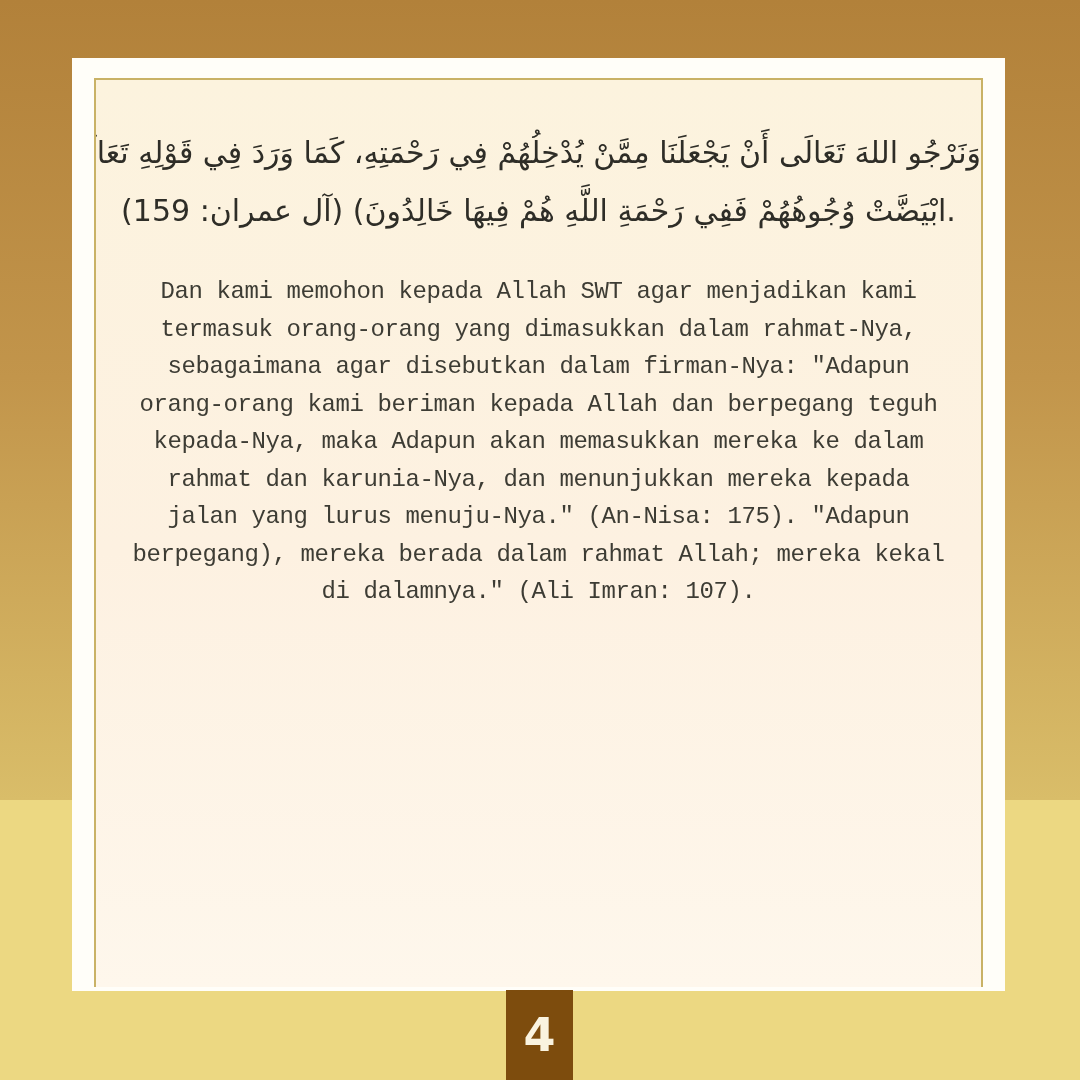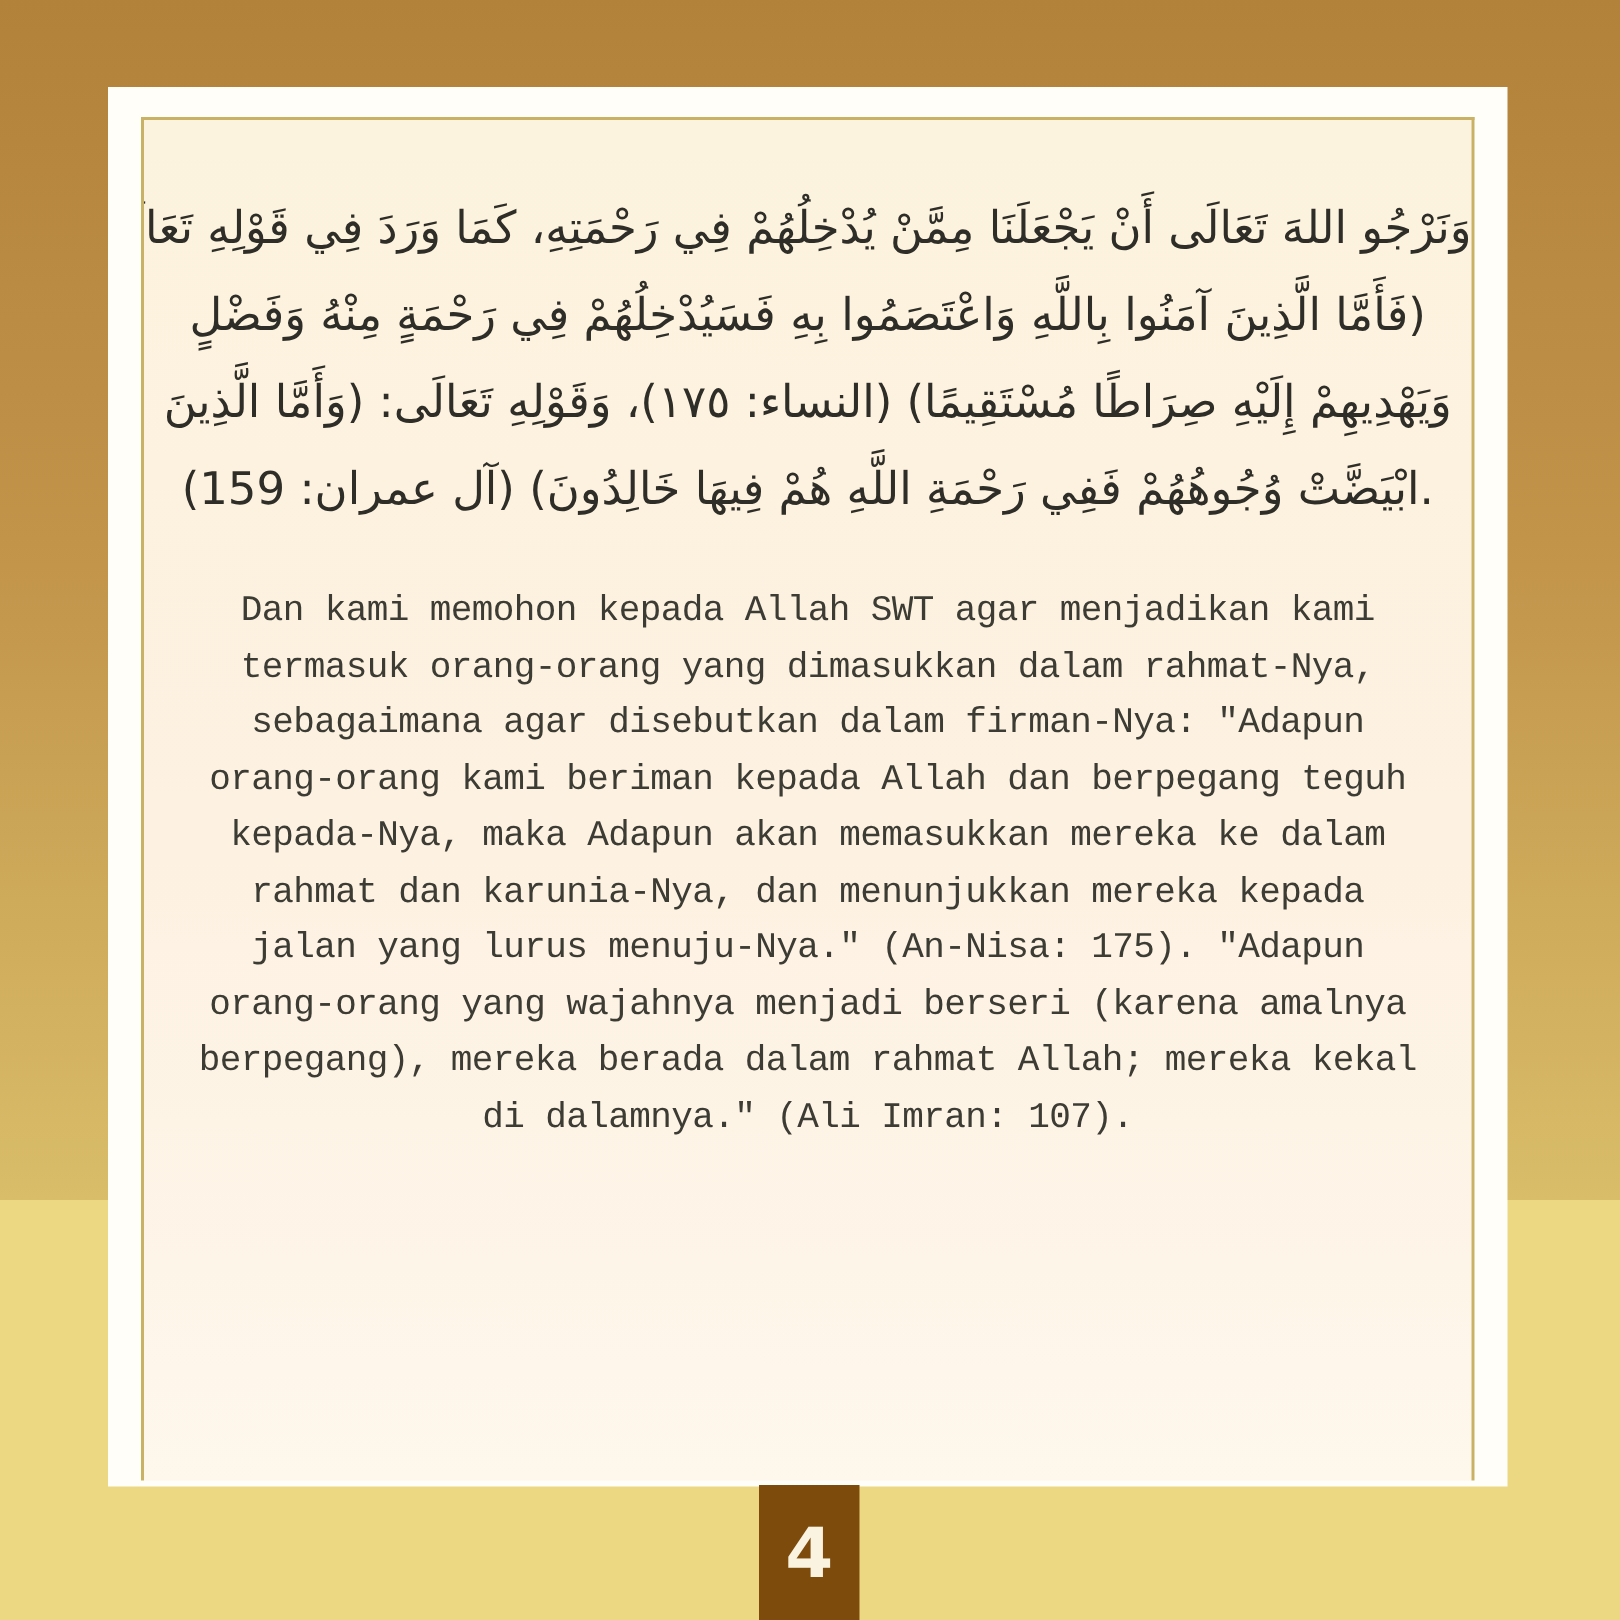--- a/index.html
+++ b/index.html
@@ -83,34 +83,31 @@
 </head>
 <body>
 
 <div class="canvas">
 
   <div class="card">
     <div class="card-frame">
 
       <div class="arabic-block" dir="rtl" lang="ar">
         <div class="arabic-line">وَنَرْجُو اللهَ تَعَالَى أَنْ يَجْعَلَنَا مِمَّنْ يُدْخِلُهُمْ فِي رَحْمَتِهِ، كَمَا وَرَدَ فِي قَوْلِهِ تَعَالَى:</div>
-        <div class="arabic-line">(فَأَمَّا الَّذِينَ آمَنُوا بِاللَّهِ وَاعْتَصَمُوا بِهِ فَسَيُدْخِلُهُمْ فِي رَحْمَةٍ مِنْهُ وَفَضْلٍ</div>
-        <div class="arabic-line">وَيَهْدِيهِمْ إِلَيْهِ صِرَاطًا مُسْتَقِيمًا) (النساء: ١٧٥)، وَقَوْلِهِ تَعَالَى: (وَأَمَّا الَّذِينَ</div>
         <div class="arabic-line">.ابْيَضَّتْ وُجُوهُهُمْ فَفِي رَحْمَةِ اللَّهِ هُمْ فِيهَا خَالِدُونَ) (آل عمران: 159)</div>
       </div>
 
       <div class="translation-block" lang="id">
         <div class="translation-line">Dan kami memohon kepada Allah SWT agar menjadikan kami</div>
         <div class="translation-line">termasuk orang-orang yang dimasukkan dalam rahmat-Nya,</div>
         <div class="translation-line">sebagaimana agar disebutkan dalam firman-Nya: "Adapun</div>
         <div class="translation-line">orang-orang kami beriman kepada Allah dan berpegang teguh</div>
         <div class="translation-line">kepada-Nya, maka Adapun akan memasukkan mereka ke dalam</div>
         <div class="translation-line">rahmat dan karunia-Nya, dan menunjukkan mereka kepada</div>
         <div class="translation-line">jalan yang lurus menuju-Nya." (An-Nisa: 175). "Adapun</div>
-        <div class="translation-line">orang-orang yang wajahnya menjadi berseri (karena amalnya</div>
         <div class="translation-line">berpegang), mereka berada dalam rahmat Allah; mereka kekal</div>
         <div class="translation-line">di dalamnya." (Ali Imran: 107).</div>
       </div>
 
     </div>
   </div>
 
   <div class="page-badge">
     <span class="page-badge-number">4</span>
   </div>

